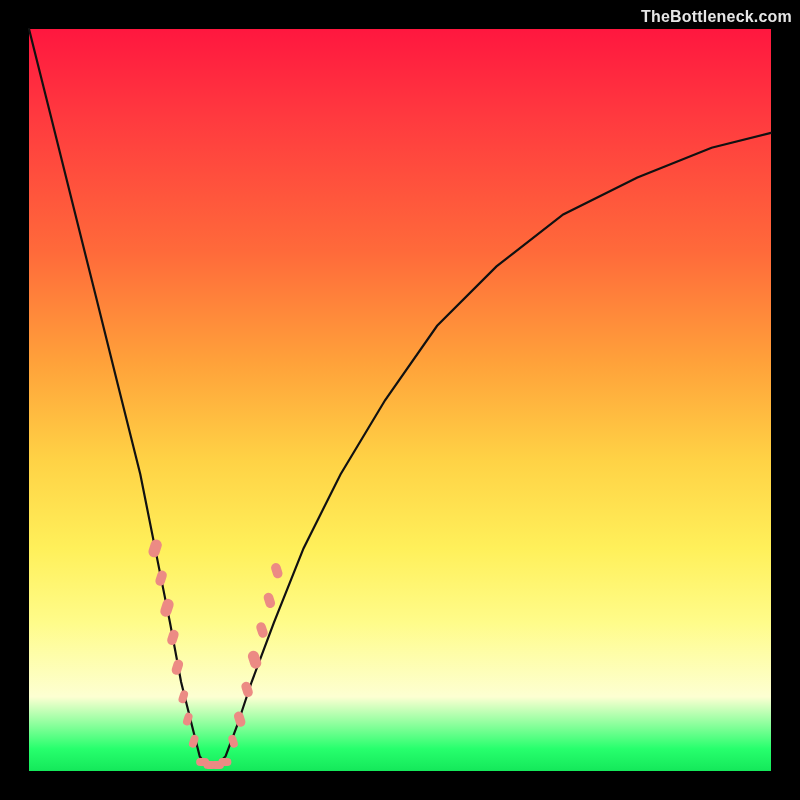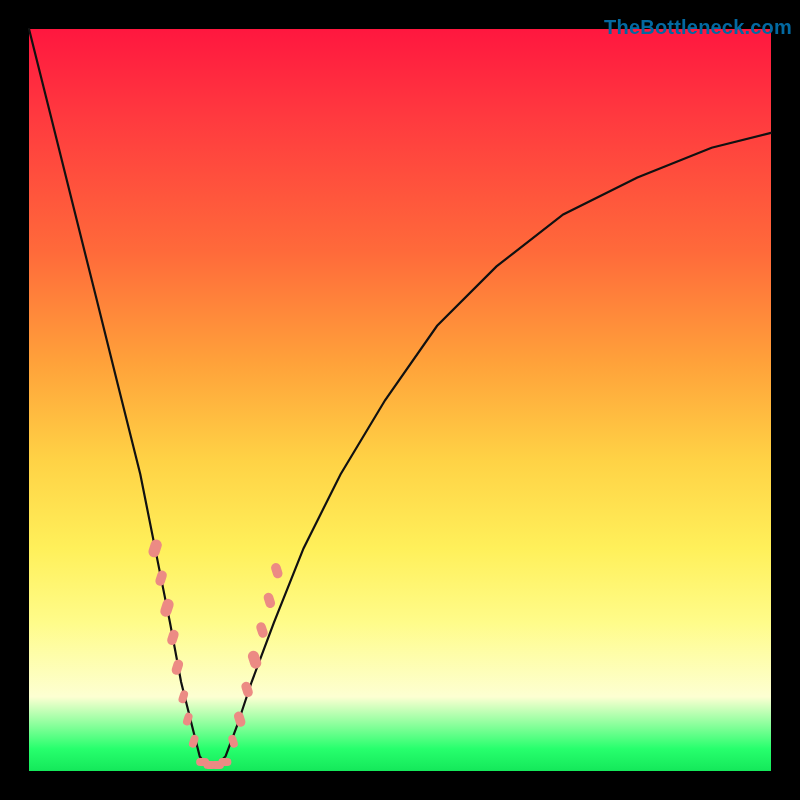--- a/index.html
+++ b/index.html
@@ -31,26 +31,26 @@
       #ffd245 58%,
       #fff05a 70%,
       #fffc8a 80%,
       #fdffd2 90%,
       #27ff6d 97%,
       #14e85a 100%
     );
   }
   .watermark {
     position: absolute;
-    top: 16px;
+    top: 8px;
     right: 8px;
     font-family: Arial, Helvetica, sans-serif;
-    font-size: 20px;
+    font-size: 16px;
     font-weight: 600;
-    color: #0369a1;
+    color: #e5e5e5;
     letter-spacing: 0.2px;
     user-select: none;
   }
   svg.curve {
     position: absolute;
     left: 0;
     top: 0;
     width: 742px;
     height: 742px;
     overflow: visible;

